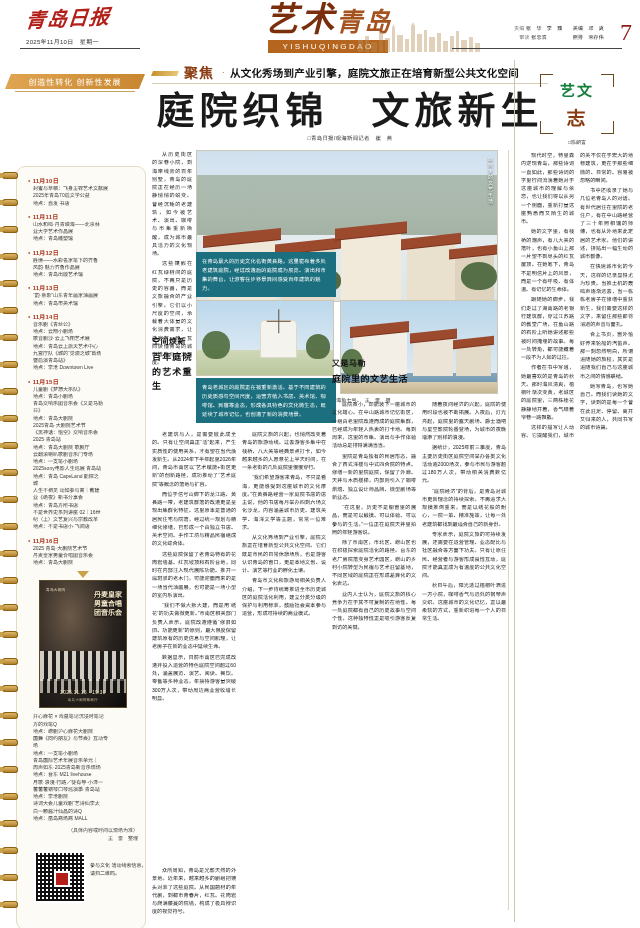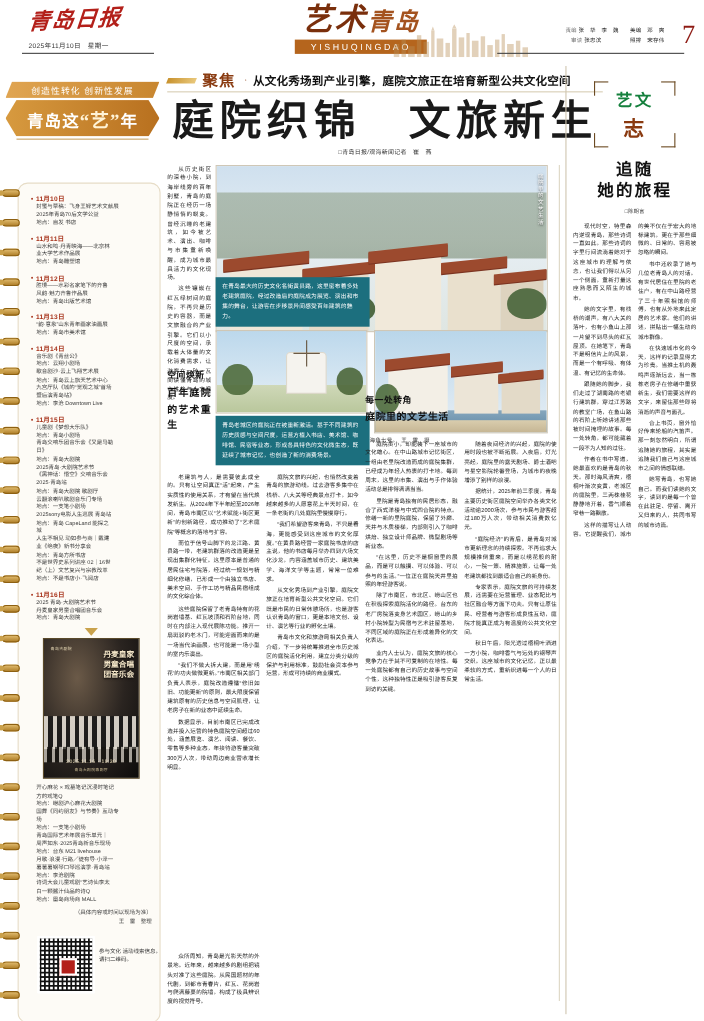--- a/index.html
+++ b/index.html
@@ -22,22 +22,22 @@
     margin-top:9px;font-size:6px;color:#333;letter-spacing:.3px;
     font-family:"Liberation Sans",sans-serif;white-space:nowrap;
   }
   .md-rule-l{position:absolute;left:20px;top:48px;width:120px;height:1px;background:#444;}
 
   .md-center{position:absolute;left:238px;top:2px;width:180px;text-align:center;}
   .md-art{
     font-size:30px;font-weight:bold;color:#8a3a10;line-height:1.05;
     font-family:"Liberation Serif",serif;font-style:italic;letter-spacing:2px;
   }
-  .md-art .big{font-size:28px;color:#7a2f0c;}
-  .md-art .sm{font-size:22px;color:#a4531f;}
+  .md-art .big{font-size:34px;color:#7a2f0c;}
+  .md-art .sm{font-size:26px;color:#a4531f;}
   .md-pinyin{
     margin:2px auto 0;width:120px;background:#b5651d;color:#fff;
     font-size:8px;letter-spacing:2.4px;font-family:"Liberation Sans",sans-serif;
     padding:2px 0;
   }
   .md-skyline{position:absolute;left:356px;top:22px;width:130px;height:30px;opacity:.55;}
 
   .md-credits{
     position:absolute;right:36px;top:24px;text-align:right;
     font-size:5px;line-height:1.7;color:#222;letter-spacing:.2px;
@@ -326,23 +326,20 @@
         <span>张忠滨　　　　　照排　宋存伟</span>
       </div>
     </div>
     <div class="md-pageno">7</div>
     <div class="md-rule-r"></div>
   </div>
 
   <div class="rail">
     <div class="rail-banner">
       <div class="rb-top">创造性转化 创新性发展</div>
-      <div class="rb-main">
-        <span>青岛这</span><span class="q">“<span>艺</span>”</span><span>年</span>
-      </div>
       <div class="rb-sub-rule"></div>
     </div>
 
     <div class="rail-card"></div>
     <div class="spiral" id="spiral">
         <i style="top: 0px;"></i>
         <i style="top: 27px;"></i>
         <i style="top: 54px;"></i>
         <i style="top: 81px;"></i>
         <i style="top: 108px;"></i>
@@ -560,21 +557,21 @@
     </div>
   <div class="col c3" id="col-3">
       <p>庭院文旅的兴起，也悄然改变着青岛的旅游动线。过去游客多集中在栈桥、八大关等经典景点打卡，如今越来越多的人愿意花上半天时间，在一条老街的几处庭院里慢慢穿行。</p>
       <p>“我们希望游客来青岛，不只是看海，更能感受到这座城市的文化厚度。”在黄县路经营一家庭院书店的店主说，他的书店每月举办四到六场文化沙龙，内容涵盖城市历史、建筑美学、海洋文学等主题，常常一位难求。</p>
       <p>从文化秀场到产业引擎，庭院文旅正在培育新型公共文化空间。它们既是市民的日常休憩场所，也是游客认识青岛的窗口，更是本地文创、设计、演艺等行业的孵化土壤。</p>
       <p>青岛市文化和旅游局相关负责人介绍，下一步将统筹推进全市历史城区的庭院活化利用，建立分类分级的保护与利用标准，鼓励社会资本参与运营，形成可持续的商业模式。</p>
     </div>
 
   <div class="col" style="left:332px;top:352px;width:84px;">
     <div class="sub">
-      <span class="s1">每一处转角</span>
+      <span class="s1">又是马勒</span>
       <span class="s2">庭院里的文艺生活</span>
     </div>
   </div>
 
   <div class="col c4" id="col-4">
       <p>庭院虽小，却能装下一座城市的文化雄心。在中山路城市记忆街区，一组由老里院改造而成的庭院集群，已经成为年轻人热衷的打卡地。每到周末，这里的市集、演出与手作体验活动总是排得满满当当。</p>
       <p>里院是青岛独有的民居形态，融合了西式洋楼与中式四合院的特点。修缮一新的里院庭院，保留了外廊、天井与木质楼梯，内部则引入了咖啡烘焙、独立设计师品牌、微型剧场等新业态。</p>
       <p>“在这里，历史不是橱窗里的展品，而是可以触摸、可以体验、可以参与的生活。”一位正在庭院天井里拍照的年轻游客说。</p>
       <p>除了市南区，市北区、崂山区也在积极探索庭院活化的路径。台东的老厂房院落变身艺术园区，崂山的乡村小院转型为民宿与艺术驻留基地，不同区域的庭院正在形成差异化的文化表达。</p>
       <p>业内人士认为，庭院文旅的核心竞争力在于其不可复制的在地性。每一处庭院都有自己的历史故事与空间个性，这种独特性正是吸引游客反复到访的关键。</p>
@@ -600,24 +597,20 @@
       <div class="yw-box">
         <span class="yw-corner yw-tl"></span>
         <span class="yw-corner yw-tr"></span>
         <span class="yw-corner yw-bl"></span>
         <span class="yw-corner yw-br"></span>
       </div>
       <div class="yw-t1">艺文</div>
       <div class="yw-t2">志</div>
     </div>
 
-    <div class="r-title">
-      <div>追随</div>
-      <div>她的旅程</div>
-    </div>
     <div class="r-byline">□陈朗言</div>
     <div class="r-body r-col2" id="rcol-body">
         <p>现代时空，特里森内逆现青岛，那些诗词一直如此，那些诗词的字里行间流淌着她对于这座城市的理解与依恋，也让我们得以从另一个侧面，重新打量这座熟悉而又陌生的城市。</p>
         <p>她的文字里，有栈桥的潮声，有八大关的落叶，也有小鱼山上那一片望不到尽头的红瓦屋顶。在她笔下，青岛不是明信片上的风景，而是一个有呼吸、有体温、有记忆的生命体。</p>
         <p>跟随她的脚步，我们走过了湖南路的老银行建筑群，穿过江苏路的教堂广场，在鱼山路的石阶上听她讲述那些被时间掩埋的故事。每一处转角，都可能藏着一段不为人知的过往。</p>
         <p>作者在书中写道，她最喜欢的是青岛的秋天。那时海风清爽，梧桐叶渐次变黄，老城区的庭院里，三两株桂花静静地开着，香气顺着窄巷一路飘散。</p>
         <p>这样的描写让人动容。它提醒我们，城市的美不仅在于宏大的地标建筑，更在于那些细微的、日常的、容易被忽略的瞬间。</p>
         <p>书中还收录了她与几位老青岛人的对话。有世代居住在里院的老住户，有在中山路经营了三十年照相馆的师傅，也有从外地来此定居的艺术家。他们的讲述，拼贴出一幅生动的城市群像。</p>
         <p>在快速城市化的今天，这样的记录显得尤为珍贵。当推土机的轰鸣声逐渐远去，当一栋栋老房子在修缮中重获新生，我们需要这样的文字，来留住那些即将消逝的声音与面孔。</p>
         <p>合上书页，窗外恰好传来轮船的汽笛声。那一刻忽然明白，所谓追随她的旅程，其实是追随我们自己与这座城市之间的情感联结。</p>

